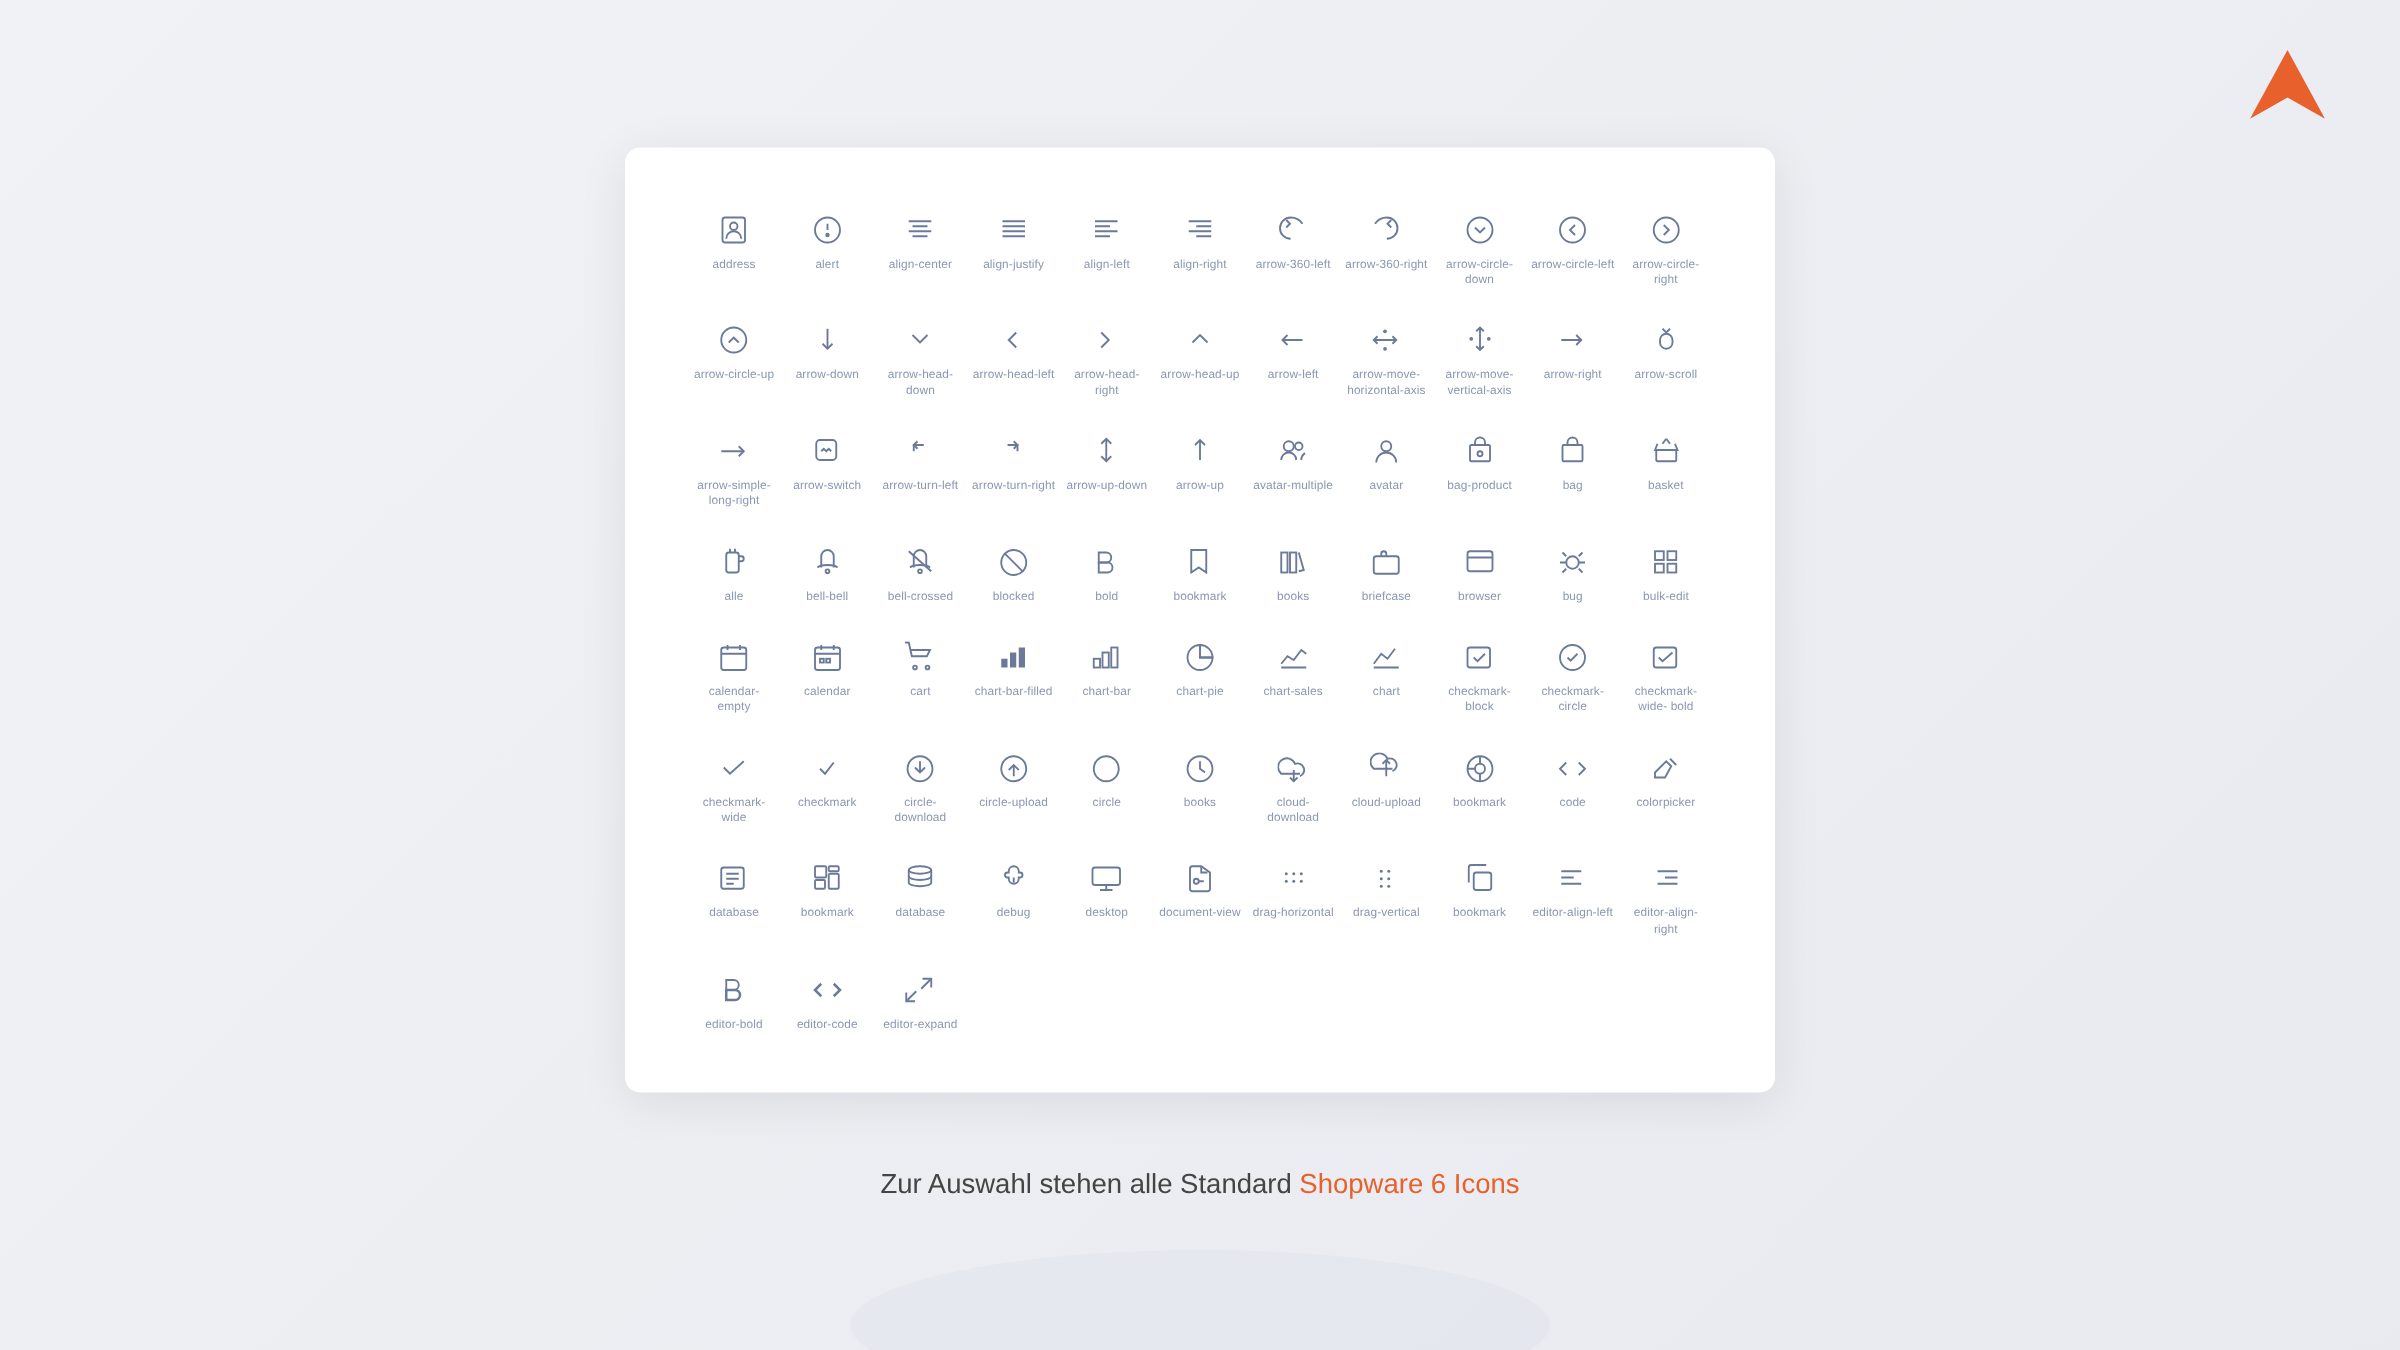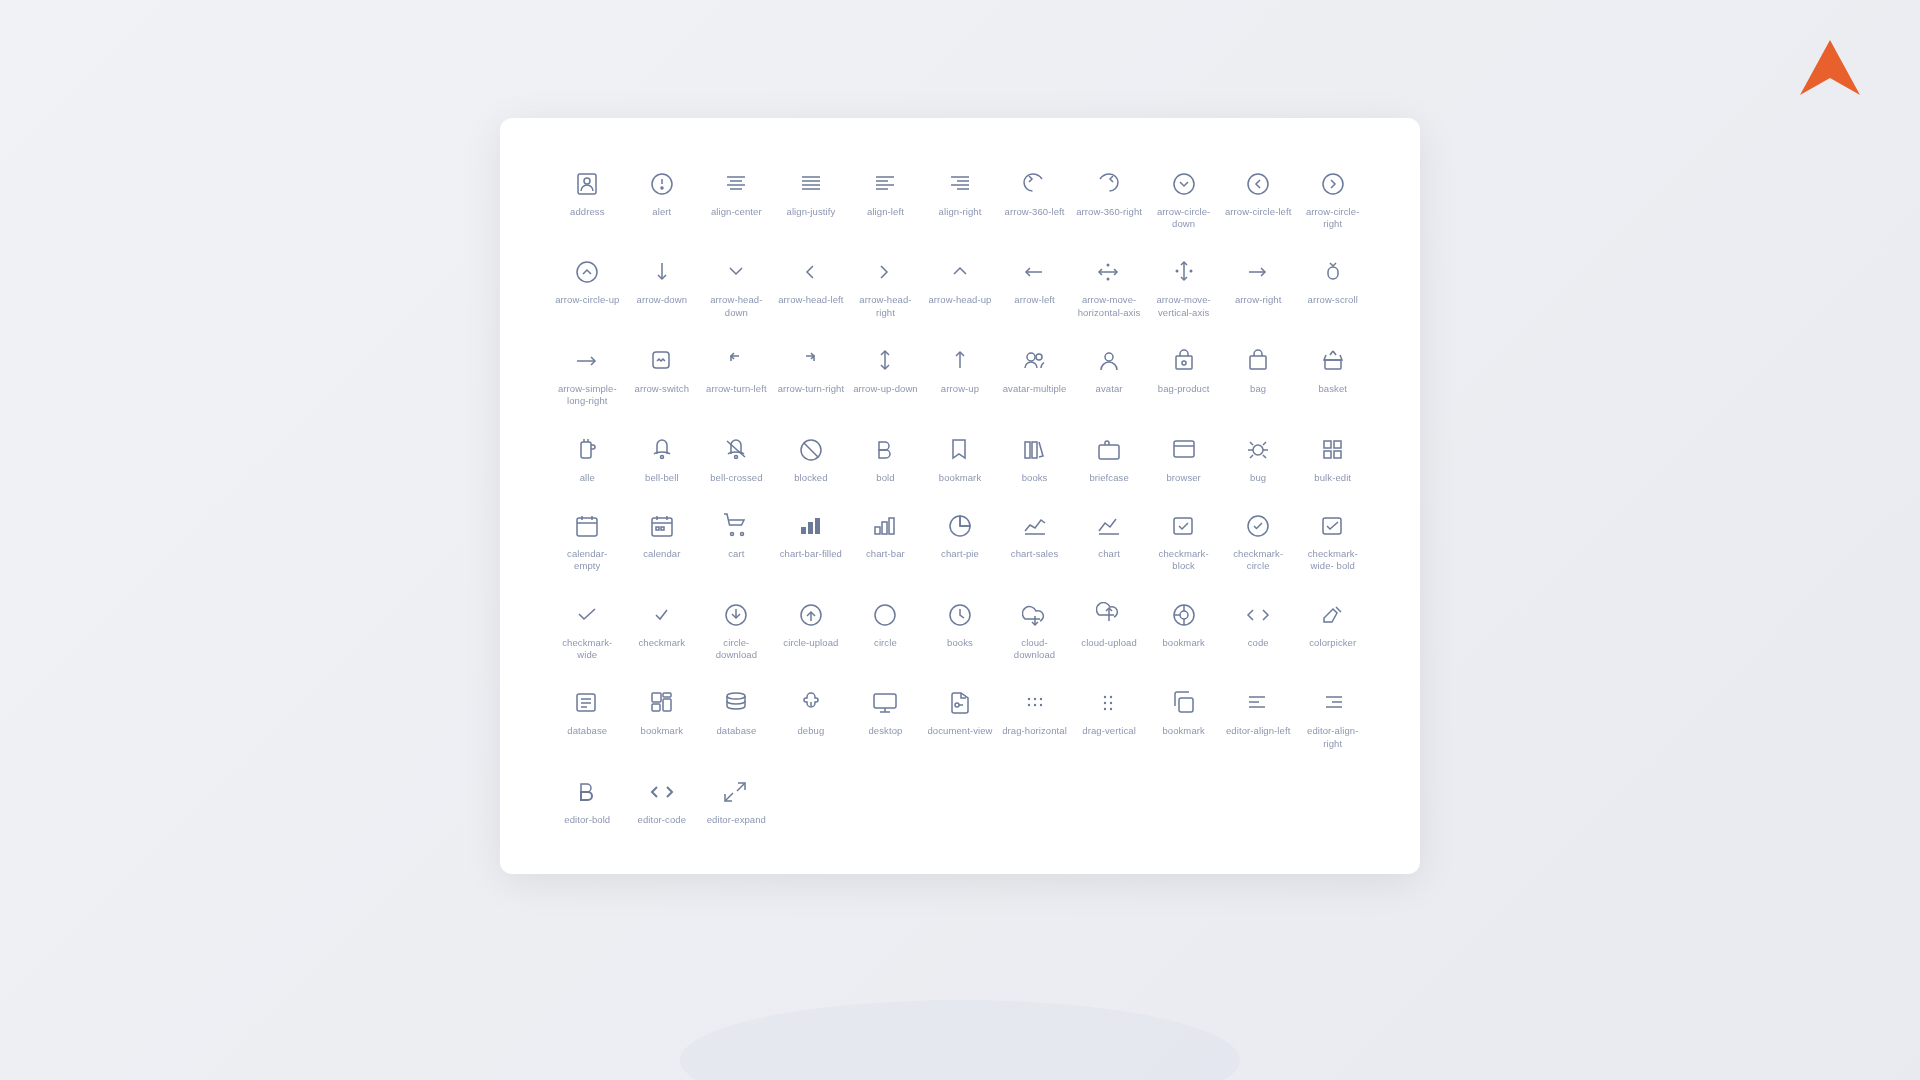--- a/index.html
+++ b/index.html
@@ -907,19 +907,22 @@
               <polyline points="9,22 2,22 2,15"></polyline>
               <line x1="22" y1="4" x2="14" y2="12"></line>
               <line x1="2" y1="22" x2="10" y2="14"></line>
             </svg>
           </div>
           <div class="icon-label">editor-expand</div>
         </div>
       </div>
   </div>
 
+  <div class="bottom-text">
+    <span>Zur Auswahl stehen alle Standard </span><span class="highlight">Shopware 6 Icons</span>
+  </div>
 
   <div class="deco-shape">
     <svg viewBox="0 0 600 200" fill="none" xmlns="http://www.w3.org/2000/svg">
       <ellipse cx="300" cy="180" rx="280" ry="60" fill="#c8cfe0"></ellipse>
     </svg>
   </div>
 </div>
 
 </body></html>

